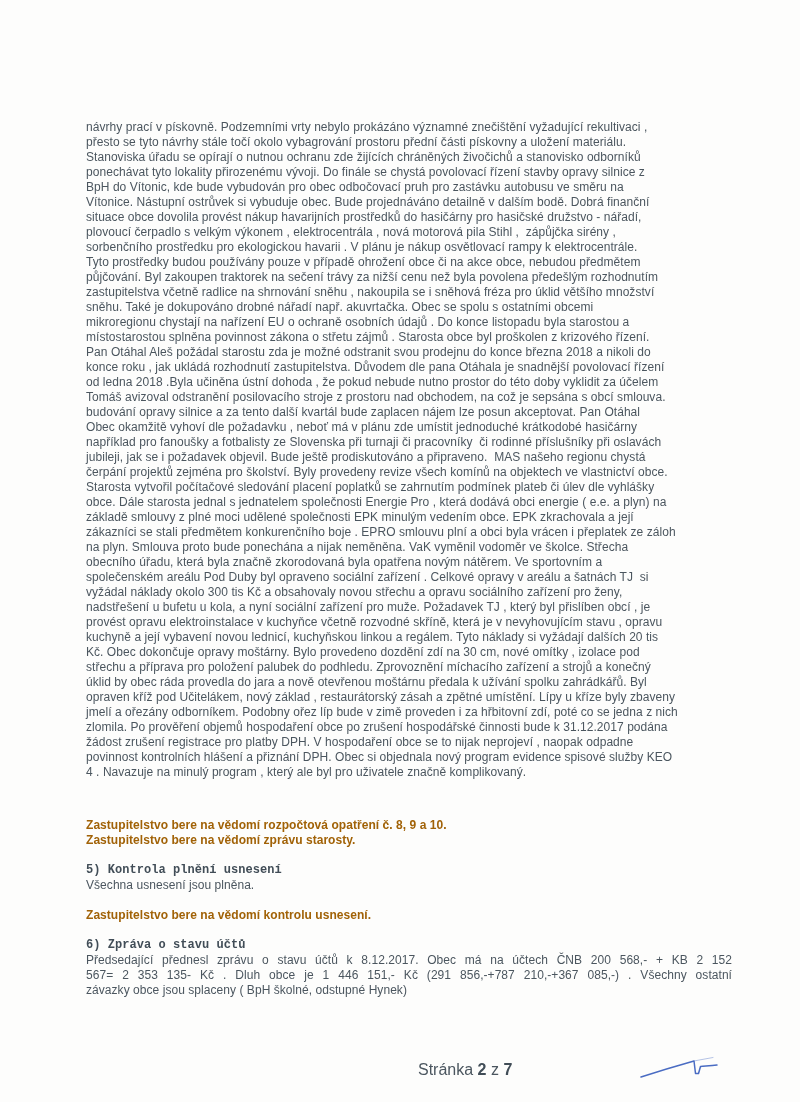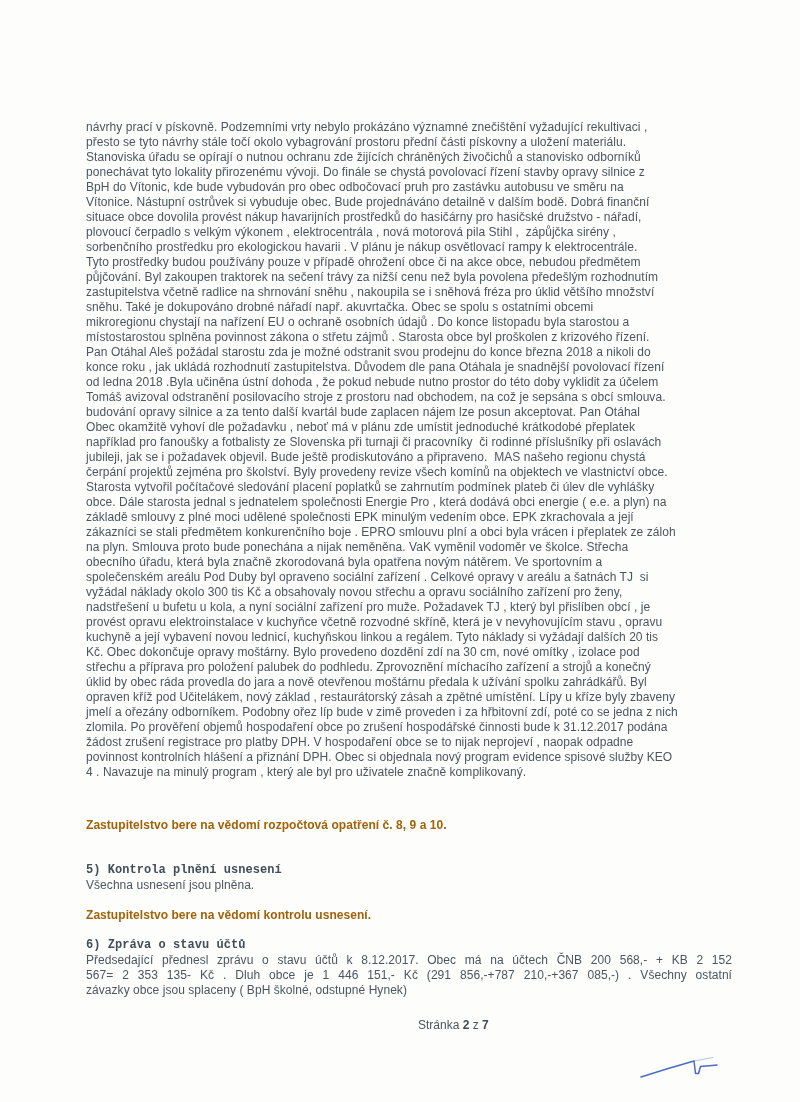--- a/index.html
+++ b/index.html
@@ -31,22 +31,22 @@
     text-align: justify;
     text-align-last: justify;
   }
   .body-para   { top: 120px; }
   .res-main    { top: 818px; }
   .sec5        { top: 863px; }
   .res-5       { top: 908px; }
   .sec6        { top: 938px; }
   .footer {
     position: absolute;
-    top: 1018px; left: 418px;
-    font-size: 12px; line-height: 15px;
+    top: 1062px; left: 418px;
+    font-size: 16px; line-height: 15px;
     color: #4b565f;
     white-space: pre;
   }
   .footer .num { font-weight: bold; color: #414d57; }
   .ink-svg {
     position: absolute;
     left: 0; top: 0;
     width: 800px; height: 1102px;
     pointer-events: none;
   }
@@ -71,21 +71,21 @@
       <div class="line">půjčování. Byl zakoupen traktorek na sečení trávy za nižší cenu než byla povolena předešlým rozhodnutím</div>
       <div class="line">zastupitelstva včetně radlice na shrnování sněhu , nakoupila se i sněhová fréza pro úklid většího množství</div>
       <div class="line">sněhu. Také je dokupováno drobné nářadí např. akuvrtačka. Obec se spolu s ostatními obcemi</div>
       <div class="line">mikroregionu chystají na nařízení EU o ochraně osobních údajů . Do konce listopadu byla starostou a</div>
       <div class="line">místostarostou splněna povinnost zákona o střetu zájmů . Starosta obce byl proškolen z krizového řízení.</div>
       <div class="line">Pan Otáhal Aleš požádal starostu zda je možné odstranit svou prodejnu do konce března 2018 a nikoli do</div>
       <div class="line">konce roku , jak ukládá rozhodnutí zastupitelstva. Důvodem dle pana Otáhala je snadnější povolovací řízení</div>
       <div class="line">od ledna 2018 .Byla učiněna ústní dohoda , že pokud nebude nutno prostor do této doby vyklidit za účelem</div>
       <div class="line">Tomáš avizoval odstranění posilovacího stroje z prostoru nad obchodem, na což je sepsána s obcí smlouva.</div>
       <div class="line">budování opravy silnice a za tento další kvartál bude zaplacen nájem lze posun akceptovat. Pan Otáhal</div>
-      <div class="line">Obec okamžitě vyhoví dle požadavku , neboť má v plánu zde umístit jednoduché krátkodobé přeplatek</div>
+      <div class="line">Obec okamžitě vyhoví dle požadavku , neboť má v plánu zde umístit jednoduché krátkodobé hasičárny</div>
       <div class="line">například pro fanoušky a fotbalisty ze Slovenska při turnaji či pracovníky  či rodinné příslušníky při oslavách</div>
       <div class="line">jubileji, jak se i požadavek objevil. Bude ještě prodiskutováno a připraveno.  MAS našeho regionu chystá</div>
       <div class="line">čerpání projektů zejména pro školství. Byly provedeny revize všech komínů na objektech ve vlastnictví obce.</div>
       <div class="line">Starosta vytvořil počítačové sledování placení poplatků se zahrnutím podmínek plateb či úlev dle vyhlášky</div>
       <div class="line">obce. Dále starosta jednal s jednatelem společnosti Energie Pro , která dodává obci energie ( e.e. a plyn) na</div>
       <div class="line">základě smlouvy z plné moci udělené společnosti EPK minulým vedením obce. EPK zkrachovala a její</div>
       <div class="line">zákazníci se stali předmětem konkurenčního boje . EPRO smlouvu plní a obci byla vrácen i přeplatek ze záloh</div>
       <div class="line">na plyn. Smlouva proto bude ponechána a nijak neměněna. VaK vyměnil vodoměr ve školce. Střecha</div>
       <div class="line">obecního úřadu, která byla značně zkorodovaná byla opatřena novým nátěrem. Ve sportovním a</div>
       <div class="line">společenském areálu Pod Duby byl opraveno sociální zařízení . Celkové opravy v areálu a šatnách TJ  si</div>
@@ -100,20 +100,21 @@
       <div class="line">jmelí a ořezány odborníkem. Podobny ořez líp bude v zimě proveden i za hřbitovní zdí, poté co se jedna z nich</div>
       <div class="line">zlomila. Po prověření objemů hospodaření obce po zrušení hospodářské činnosti bude k 31.12.2017 podána</div>
       <div class="line">žádost zrušení registrace pro platby DPH. V hospodaření obce se to nijak neprojeví , naopak odpadne</div>
       <div class="line">povinnost kontrolních hlášení a přiznání DPH. Obec si objednala nový program evidence spisové služby KEO</div>
       <div class="line">4 . Navazuje na minulý program , který ale byl pro uživatele značně komplikovaný.</div>
     </div>
 
   <div class="textblock res-main">
 
   <div class="line bold">Zastupitelstvo bere na vědomí rozpočtová opatření č. 8, 9 a 10.</div>
+      <div class="line bold">Zastupitelstvo bere na vědomí zprávu starosty.</div>
     </div>
 
   <div class="textblock sec5">
     <div class="line heading">5) Kontrola plnění usnesení</div>
     <div class="line">Všechna usnesení jsou plněna.</div>
   </div>
 
   <div class="textblock res-5">
     <div class="line bold">Zastupitelstvo bere na vědomí kontrolu usnesení.</div>
   </div>

